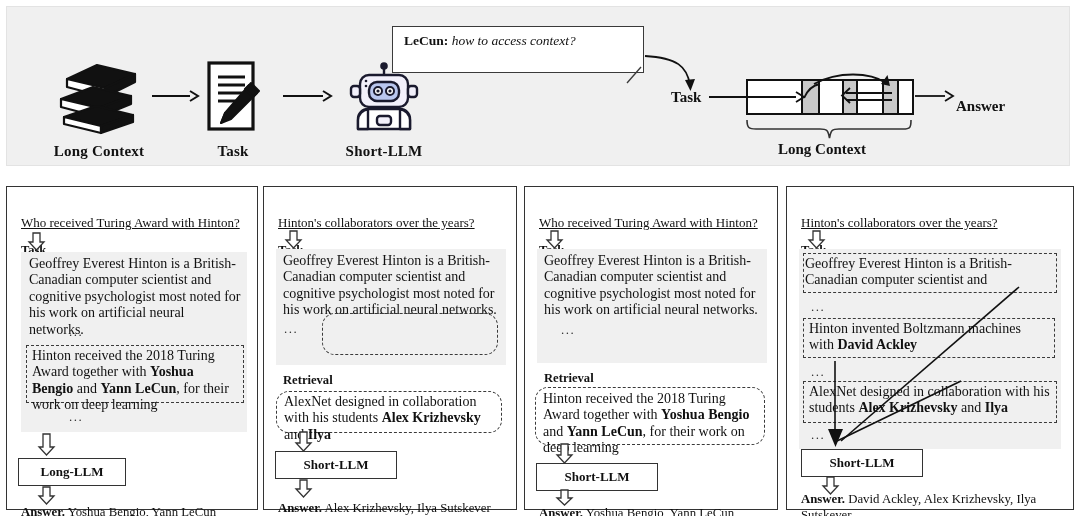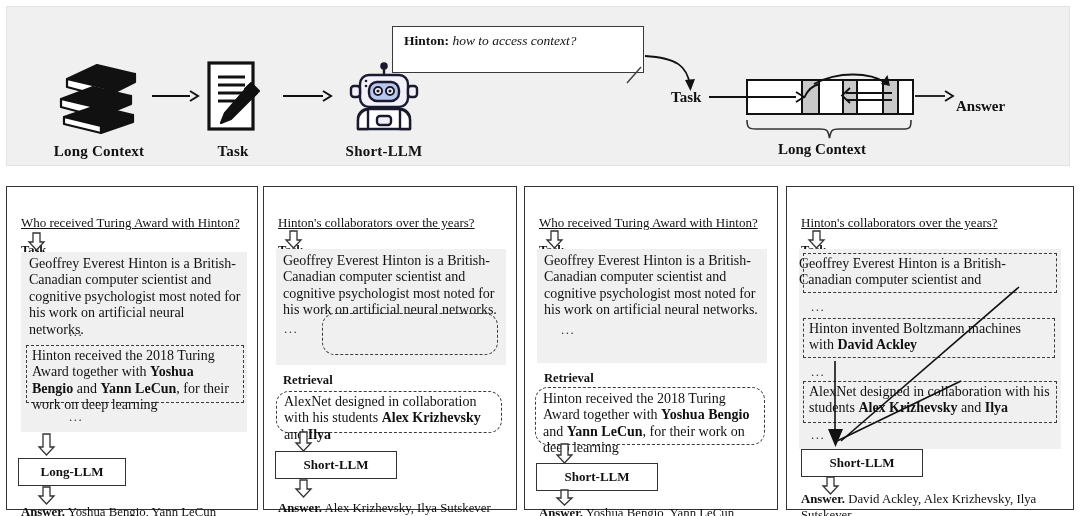--- a/index.html
+++ b/index.html
@@ -173,21 +173,21 @@
         <path d="M66 58 a12 12 0 0 0 -10 -11 v20 h10 z" fill="#fff"></path>
         <circle cx="22" cy="19" r="1.3" fill="#1a1a2e" stroke="none"></circle>
         <circle cx="22" cy="24" r="1.3" fill="#1a1a2e" stroke="none"></circle>
       </g>
     </svg>
   </div>
   <div class="stage-label" style="left:317px;top:136px;width:120px;">Short-LLM</div>
 
   <div id="speech-bubble">
     <div class="bline">
-      <span class="bkey">Hinton:</span>
+      <span class="bkey">LeCun:</span>
       <span class="bval">how to access context?</span>
     </div>
   </div>
 
   <div style="position:absolute;left:620px;top:60px;">
     <svg width="16" height="16">
         <line x1="14" y1="0" x2="0" y2="16" stroke="#3a3a3a" stroke-width="1.4"></line>
       </svg>
   </div>
 
@@ -386,21 +386,21 @@
 
     <div class="down-arrow" style="left:22px;top:44px;">
       <svg width="16" height="18">
           <path d="M4 0 L11 0 L11 9 L15 9 L7.5 17 L0 9 L4 9 Z" fill="#fff" stroke="#333" stroke-width="1.3"></path>
         </svg>
     </div>
 
     <div class="ctx-block" style="left:12px;top:62px;width:262px;height:200px;"></div>
 
     <div class="dashed-box" style="left:16px;top:66px;width:254px;height:40px;"></div>
-    <div class="ctx-text" style="left:12px;top:69px;width:242px;">Geoffrey Everest Hinton is a British-Canadian computer scientist and</div>
+    <div class="ctx-text" style="left:18px;top:69px;width:242px;">Geoffrey Everest Hinton is a British-Canadian computer scientist and</div>
     <div class="ellipsis" style="left:24px;top:112px;">...</div>
 
     <div class="dashed-box" style="left:16px;top:131px;width:252px;height:40px;"></div>
     <div class="ctx-text" style="left:22px;top:134px;width:240px;">
       <span>Hinton invented Boltzmann machines with </span><span class="bold">David Ackley</span>
     </div>
     <div class="ellipsis" style="left:24px;top:177px;">...</div>
 
     <div class="dashed-box" style="left:16px;top:194px;width:254px;height:42px;"></div>
     <div class="ctx-text" style="left:22px;top:197px;width:242px;">

